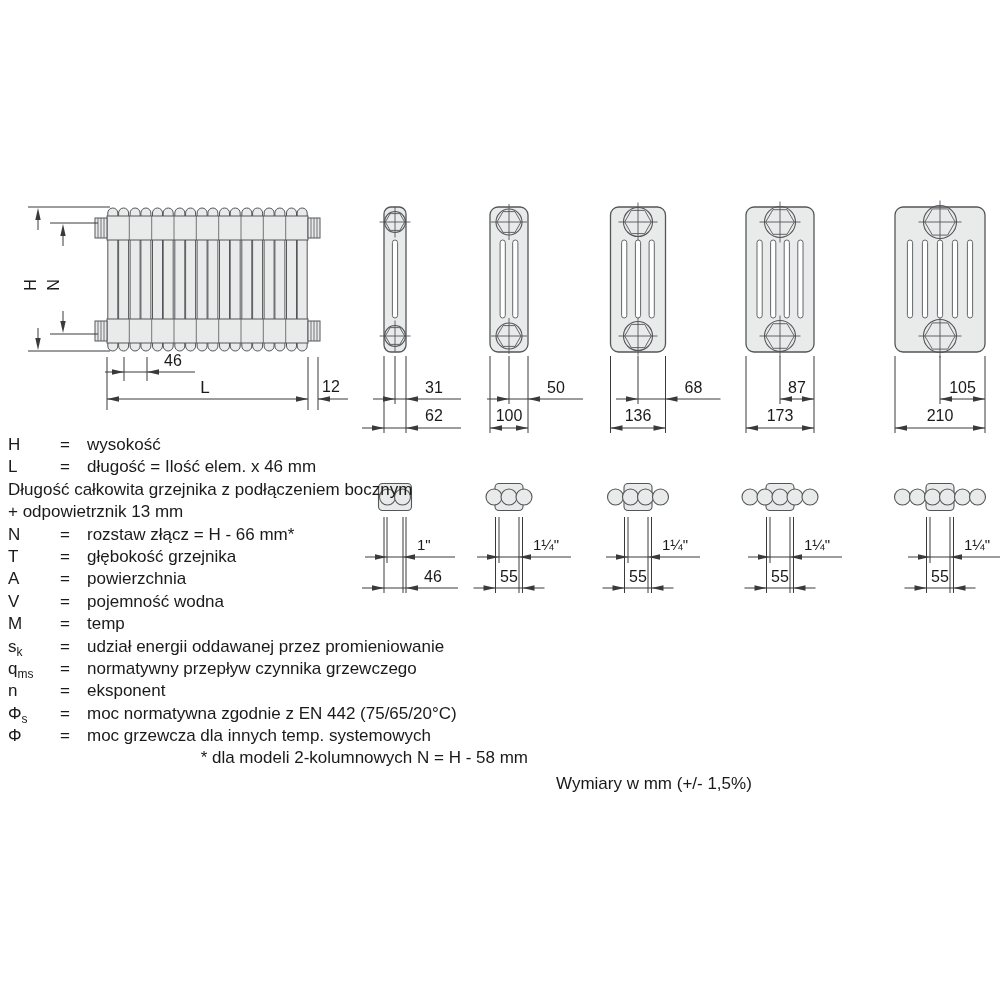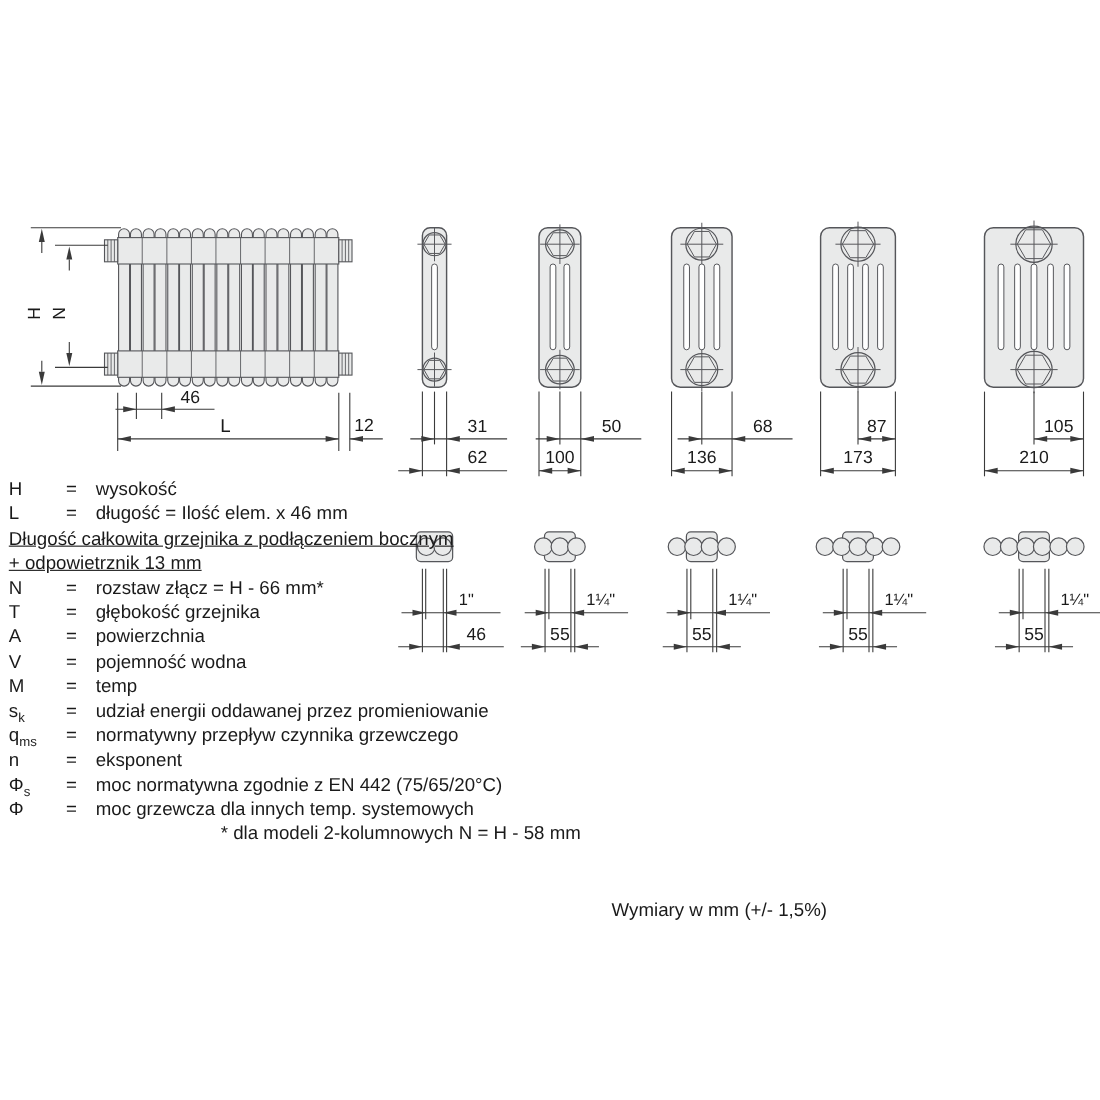--- a/index.html
+++ b/index.html
@@ -6,24 +6,24 @@
   body{
     width:1000px;height:1000px;background:#ffffff;position:relative;
     font-family:"Liberation Sans", sans-serif;color:#1a1a1a;overflow:hidden;
   }
   svg{font-family:"Liberation Sans", sans-serif;}
   .legend{position:absolute;left:8px;top:434px;width:520px;}
   .lrow{display:flex;align-items:baseline;height:22.4px;line-height:22.4px;font-size:17px;white-space:nowrap;}
   .lrow .sym{flex:0 0 52px;width:52px;}
   .lrow .eq{flex:0 0 27px;width:27px;}
   .lrow .def{flex:1 1 auto;}
-  .lrow.plain{display:block;text-decoration:underline;}
+  .lrow.plain{display:block;}
   .lrow.indent{display:block;padding-left:62px;text-align:right;}
   sub{font-size:12px;line-height:0;}
-  .footer-note{position:absolute;left:556px;top:774px;font-size:17px;white-space:nowrap;margin-top:44px;}
+  .footer-note{position:absolute;left:556px;top:774px;font-size:17px;white-space:nowrap;}
 </style>
 </head>
 <body>
 
 <svg id="diagram" width="1000" height="1000" viewBox="0 0 1000 1000" style="position:absolute;left:0;top:0;">
     <g>
       <g>
         <rect x="107.8" y="208" width="10.0" height="143" rx="5.0" fill="#e9eaea" stroke="#55565a" stroke-width="1"></rect>
         <rect x="118.6" y="208" width="10.0" height="143" rx="5.0" fill="#e9eaea" stroke="#55565a" stroke-width="1"></rect>
         <rect x="130.1" y="208" width="10.0" height="143" rx="5.0" fill="#e9eaea" stroke="#55565a" stroke-width="1"></rect>

